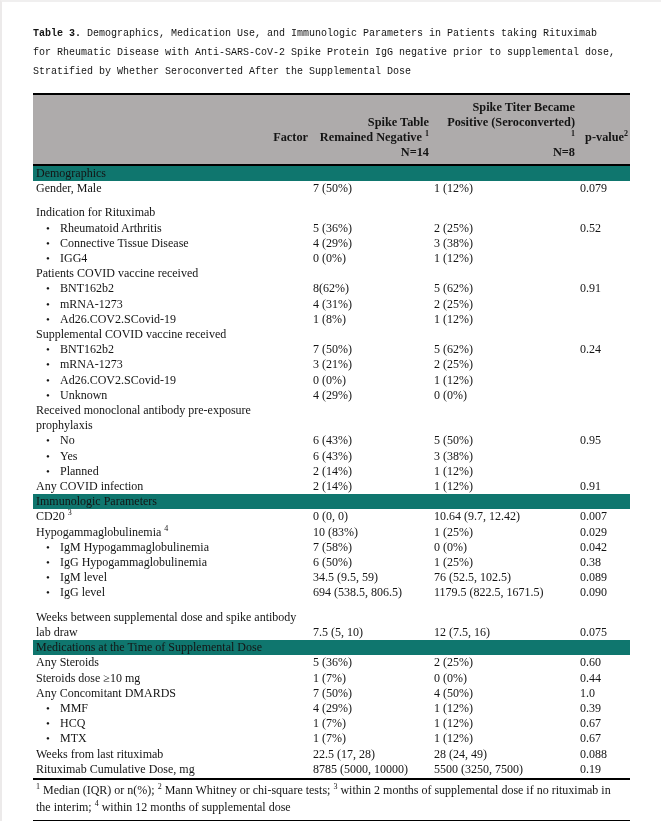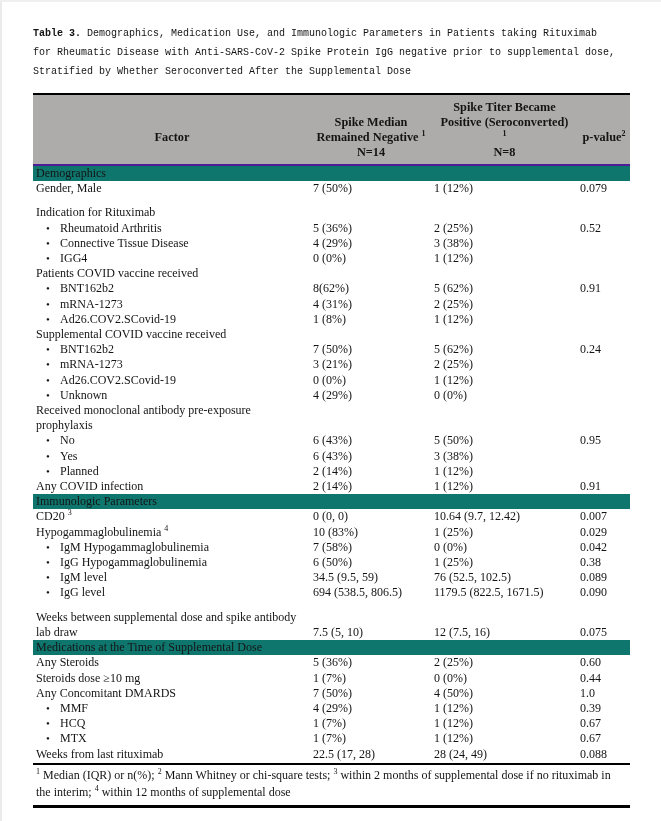--- a/index.html
+++ b/index.html
@@ -33,23 +33,23 @@
     font-size: 12px;
   }
   col.c-factor { width: 277px; }
   col.c-neg    { width: 121px; }
   col.c-pos    { width: 146px; }
   col.c-p      { width: 53px;  }
 
   thead th {
     background: #aeabab;
     border-top: 2px solid #000;
-    border-bottom: 2px solid #4c1d95;
+    border-bottom: 2px solid #000000;
     font-weight: bold;
-    text-align: center;
+    text-align: right;
     vertical-align: bottom;
     font-size: 12.3px;
     line-height: 15px;
     padding: 5px 2px 4px 3px;
   }
   thead th.pad-bottom { padding-bottom: 19px; }
   .h-line { min-height: 15px; }
 
   sup {
     font-size: 8px;
@@ -100,21 +100,21 @@
         <col class="c-neg">
         <col class="c-pos">
         <col class="c-p">
     </colgroup>
     <thead>
       <tr>
         <th class="pad-bottom">
           <span>Factor</span>
         </th>
         <th>
-          <div class="h-line">Spike Median</div>
+          <div class="h-line">Spike Table</div>
           <div class="h-line"><span>Remained Negative</span> <sup>1</sup></div>
           <div class="h-line">N=14</div>
         </th>
         <th>
           <div class="h-line">Spike Titer Became</div>
           <div class="h-line">Positive (Seroconverted)</div>
           <div class="h-line"><sup>1</sup></div>
           <div class="h-line">N=8</div>
         </th>
         <th class="pad-bottom">
@@ -329,18 +329,24 @@
           <td>1 (7%)</td>
           <td>1 (12%)</td>
           <td>0.67</td>
         </tr>
         <tr>
           <td class="factor-cell"><span>Weeks from last rituximab</span></td>
           <td>22.5 (17, 28)</td>
           <td>28 (24, 49)</td>
           <td>0.088</td>
         </tr>
+        <tr>
+          <td class="factor-cell"><span>Rituximab Cumulative Dose, mg</span></td>
+          <td>8785 (5000, 10000)</td>
+          <td>5500 (3250, 7500)</td>
+          <td>0.19</td>
+        </tr>
       </tbody>
   </table>
 
   <div class="footnote"><sup>1</sup><span> Median (IQR) or n(%); </span><sup>2</sup><span> Mann Whitney or chi-square tests; </span><sup>3</sup><span> within 2 months of supplemental dose if no rituximab in the interim; </span><sup>4</sup><span> within 12 months of supplemental dose</span></div>
 
 </div>
 
 </body></html>

